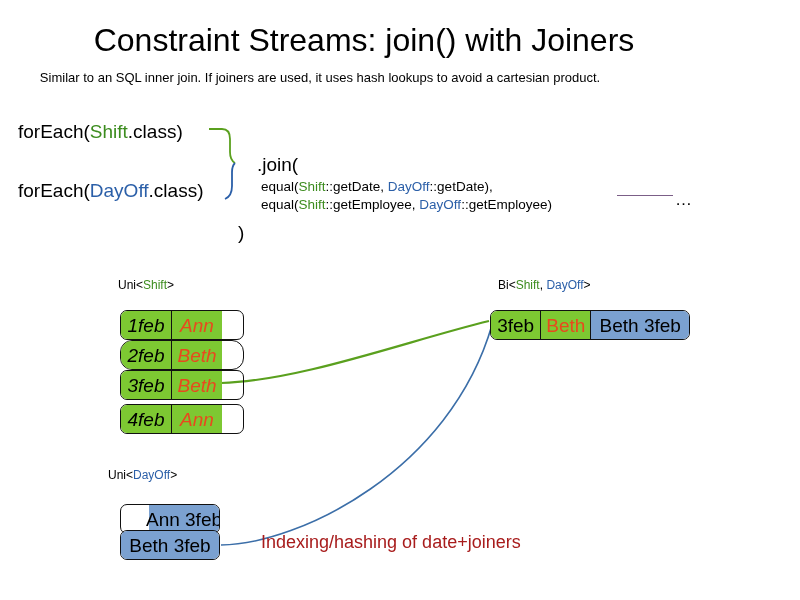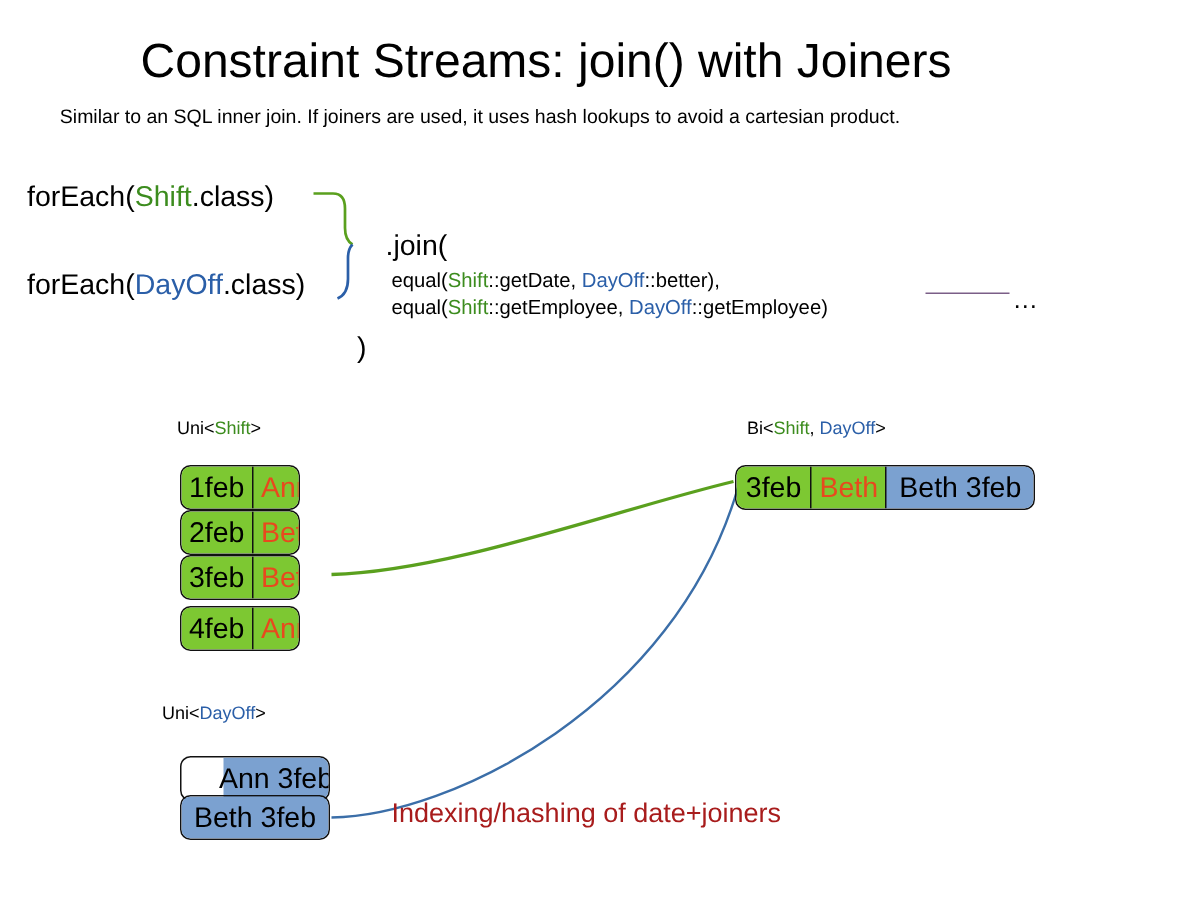--- a/index.html
+++ b/index.html
@@ -115,23 +115,23 @@
     line-height: 19px;
     white-space: pre;
     padding: 0 5px;
   }
   .cell-green { background: #7DC832; }
   .cell-blue  { background: #7BA1D0; }
   .cell-sep   { border-left: 1.6px solid #111111; }
   .t-black  { color: #000000; }
   .t-orange { color: #E8491E; }
 
-  .row-shift { left: 120px; width: 80px; height: 30px; }
+  .row-shift { left: 120px; width: 124px; height: 30px; font-style: italic; }
   .row-s1 { top: 310px; }
-  .row-s2 { top: 340px; }
+  .row-s2 { top: 340px; border-radius: 12px; }
   .row-s3 { top: 370px; }
   .row-s4 { top: 404px; }
   .row-shift .cell-date { width: 50px; }
   .row-shift .cell-name { width: 51px; }
 
   .row-dayoff { left: 120px; width: 100px; height: 30px; }
   .row-d1 { top: 504px; padding-left: 28px; }
   .row-d2 { top: 530px; }
   .row-dayoff .cell-full { width: 100%; }
 
@@ -176,21 +176,21 @@
 
     <path d="M 221 545 C 300 544 450 470 492 325" fill="none" stroke="#3B6EA8" stroke-width="1.6"></path>
   </svg>
 
   <div class="code-line foreach-shift"><span>forEach(</span><span class="k-shift">Shift</span><span>.class)</span></div>
 
   <div class="code-line foreach-dayoff"><span>forEach(</span><span class="k-dayoff">DayOff</span><span>.class)</span></div>
 
   <div class="code-line join-open">.join(</div>
 
-  <div class="code-small eq-1"><span>equal(</span><span class="k-shift">Shift</span><span>::getDate, </span><span class="k-dayoff">DayOff</span><span>::better),</span></div>
+  <div class="code-small eq-1"><span>equal(</span><span class="k-shift">Shift</span><span>::getDate, </span><span class="k-dayoff">DayOff</span><span>::getDate),</span></div>
 
   <div class="code-small eq-2"><span>equal(</span><span class="k-shift">Shift</span><span>::getEmployee, </span><span class="k-dayoff">DayOff</span><span>::getEmployee)</span></div>
 
   <div class="code-line join-close">)</div>
 
   <div class="purple-rule"></div>
   <div class="ellipsis">…</div>
 
   <div class="stream-head head-uni-shift"><span>Uni&lt;</span><span class="k-shift">Shift</span><span>&gt;</span></div>
 

